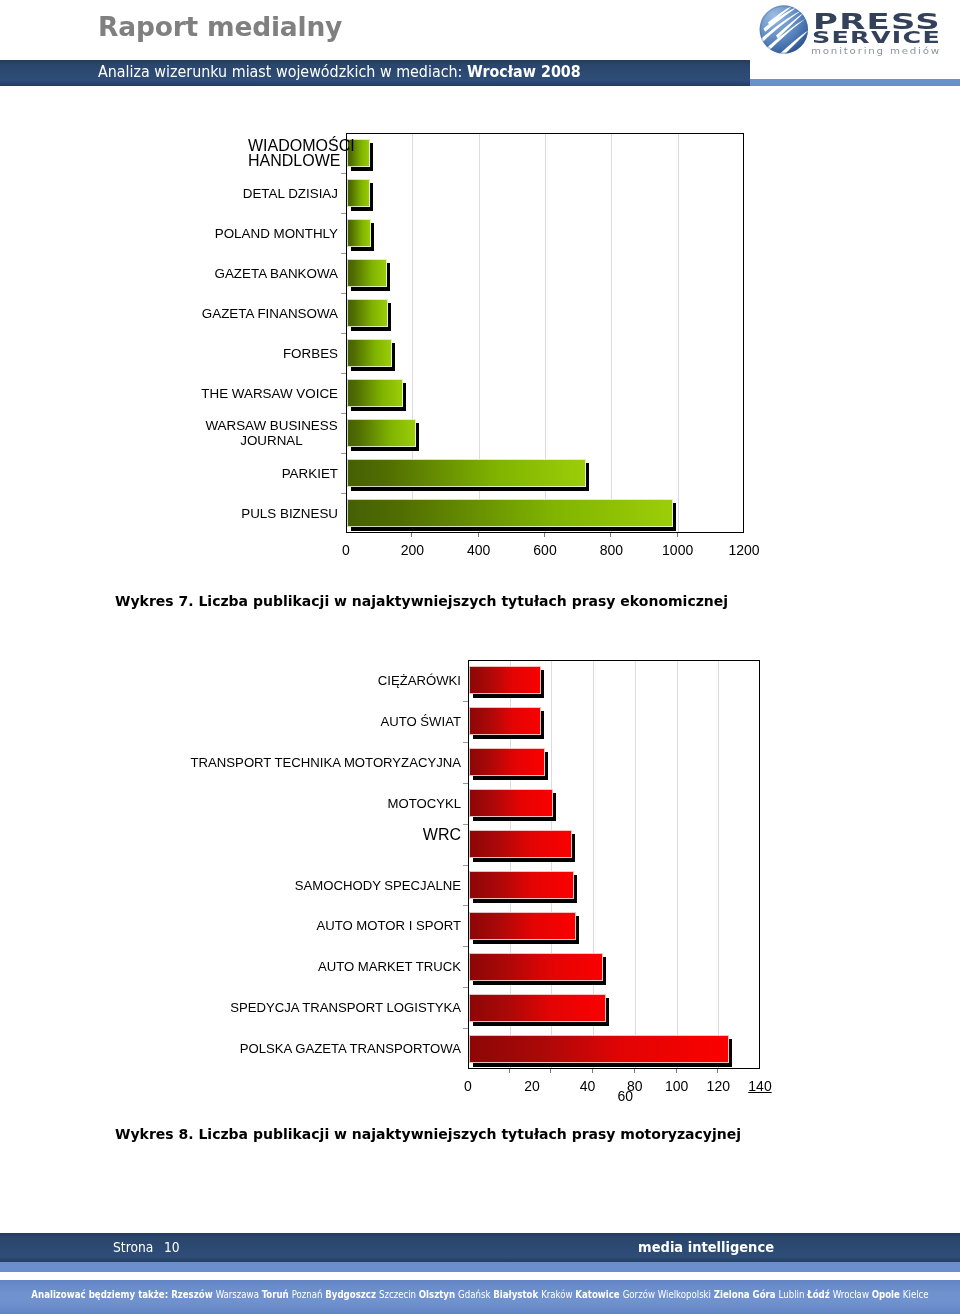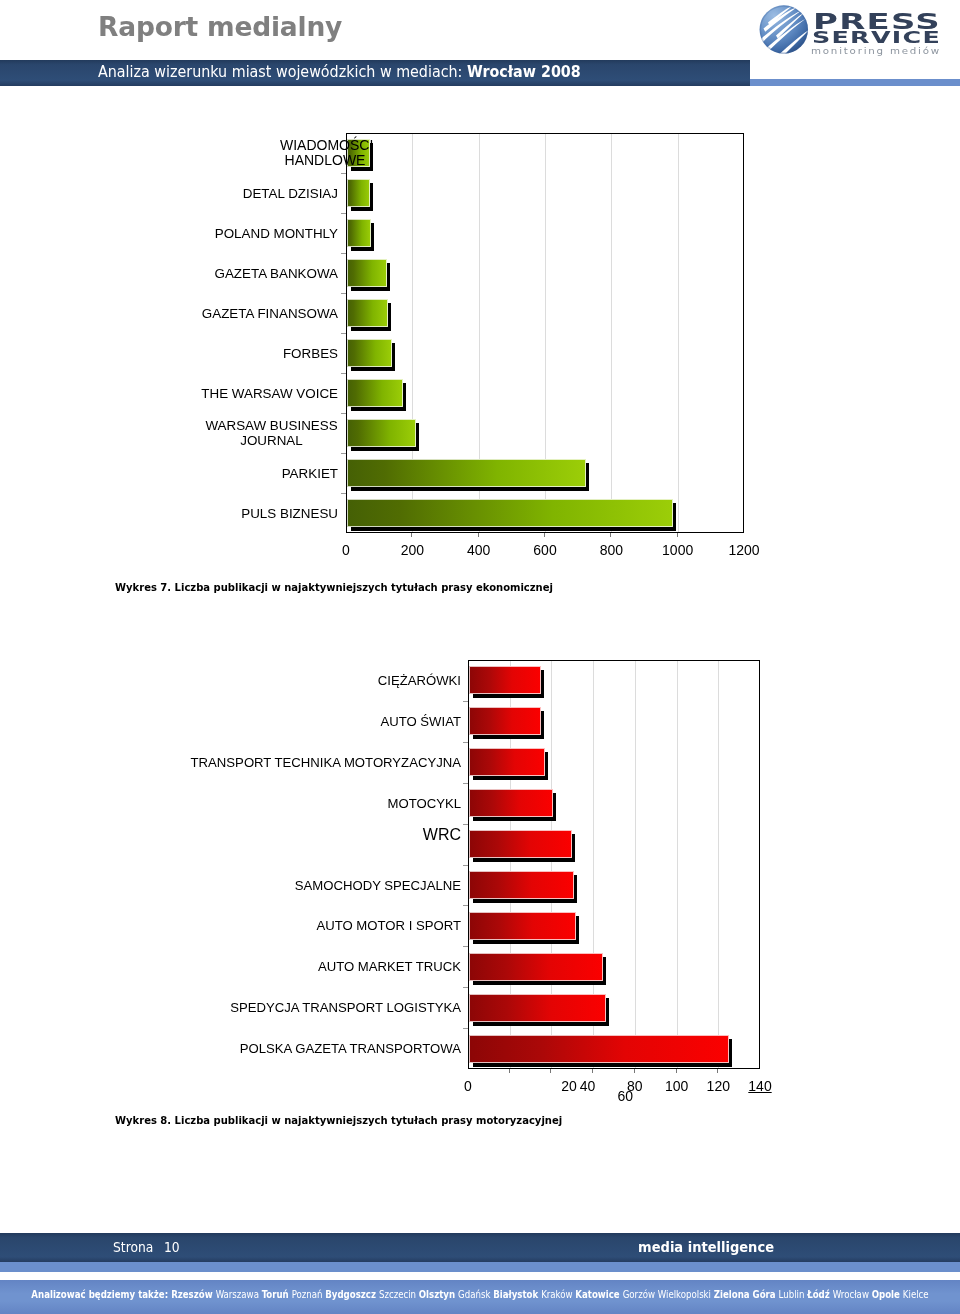--- a/index.html
+++ b/index.html
@@ -41,22 +41,22 @@
   .plot{position:absolute;box-sizing:border-box;border:1.4px solid #000;background:#fff;}
   .gridline{position:absolute;top:0;bottom:0;width:1px;background:#dcdcdc;}
   .tick{position:absolute;width:1px;background:#000;}
   .bar-shadow{position:absolute;background:#000;}
   .bar{position:absolute;}
   .xtick-label{
     position:absolute;text-align:center;
     font-family:"Liberation Sans",sans-serif;font-size:14px;color:#000;
   }
   .cap{
-    position:absolute;font-family:"DejaVu Sans",sans-serif;font-size:10px;
-    font-weight:bold;color:#000;white-space:nowrap;
+    position:absolute;font-family:"DejaVu Sans",sans-serif;font-size:14px;
+    font-weight:bold;color:#000;white-space:nowrap;margin-top:11px;
   }
 
   
   #footer-band{position:absolute;left:0;top:1233px;width:960px;height:29px;background:linear-gradient(to bottom,#223a5c 0%,#2a466c 16%,#2e4d77 82%,#243c60 100%);}
   #footer-strip{position:absolute;left:0;top:1262px;width:960px;height:10px;background:#6b8fcc;}
   #footer-cities{position:absolute;left:0;top:1280px;width:960px;height:34px;background:linear-gradient(to bottom,#6384c4 0%,#7093cf 40%,#7093cf 62%,#6384c4 100%);}
   #page-label{position:absolute;left:113px;top:1239px;font-family:"DejaVu Sans Condensed","DejaVu Sans",sans-serif;font-size:13.7px;color:#fff;}
   #page-number{position:absolute;left:164px;top:1239px;font-family:"DejaVu Sans Condensed","DejaVu Sans",sans-serif;font-size:13.7px;color:#fff;}
   #footer-tagline{position:absolute;right:110px;top:1239px;font-family:"DejaVu Sans Condensed","DejaVu Sans",sans-serif;font-weight:bold;font-size:14.5px;color:#fff;}
   #cities-line{position:absolute;left:480px;top:1288px;width:0;
@@ -122,21 +122,21 @@
   <div class="chart" id="chart-0">
       <div class="plot" style="left: 346px; top: 133px; width: 398px; height: 400px;">
         <div class="gridline" style="left: 65px;"></div>
         <div class="gridline" style="left: 132px;"></div>
         <div class="gridline" style="left: 198px;"></div>
         <div class="gridline" style="left: 264px;"></div>
         <div class="gridline" style="left: 331px;"></div>
       </div>
       <div class="bar-shadow" style="left: 351px; top: 143px; width: 22px; height: 28px;"></div>
       <div class="bar" title="WIADOMOŚCI HANDLOWE: 66" style="left: 347px; top: 139px; width: 23px; height: 28px; background: linear-gradient(to right, rgb(69, 96, 5) 0%, rgb(80, 108, 2) 16%, rgb(128, 180, 0) 63%, rgb(156, 206, 8) 100%); box-shadow: rgba(255, 255, 255, 0.75) 0px 0px 0px 1px inset;"></div>
-      <div class="cat-label wrap" style="left: 248px; width: 90px; top: 138px; font-size: 14px; margin-left: 32px;">WIADOMOŚCI HANDLOWE</div>
+      <div class="cat-label wrap" style="left: 248px; width: 90px; top: 138px; font-size: 16px;">WIADOMOŚCI HANDLOWE</div>
       <div class="tick" style="left: 341px; top: 173px; width: 5px; height: 1px; background: rgb(154, 154, 154);"></div>
       <div class="bar-shadow" style="left: 351px; top: 183px; width: 22px; height: 28px;"></div>
       <div class="bar" title="DETAL DZISIAJ: 67" style="left: 347px; top: 179px; width: 23px; height: 28px; background: linear-gradient(to right, rgb(69, 96, 5) 0%, rgb(80, 108, 2) 16%, rgb(128, 180, 0) 63%, rgb(156, 206, 8) 100%); box-shadow: rgba(255, 255, 255, 0.75) 0px 0px 0px 1px inset;"></div>
       <div class="cat-label" style="left: 198px; width: 140px; top: 185.5px; font-size: 13.4px;">DETAL DZISIAJ</div>
       <div class="tick" style="left: 341px; top: 213px; width: 5px; height: 1px; background: rgb(154, 154, 154);"></div>
       <div class="bar-shadow" style="left: 351px; top: 223px; width: 23px; height: 28px;"></div>
       <div class="bar" title="POLAND MONTHLY: 70" style="left: 347px; top: 219px; width: 24px; height: 28px; background: linear-gradient(to right, rgb(69, 96, 5) 0%, rgb(80, 108, 2) 16%, rgb(128, 180, 0) 63%, rgb(156, 206, 8) 100%); box-shadow: rgba(255, 255, 255, 0.75) 0px 0px 0px 1px inset;"></div>
       <div class="cat-label" style="left: 198px; width: 140px; top: 225.5px; font-size: 13.4px;">POLAND MONTHLY</div>
       <div class="tick" style="left: 341px; top: 253px; width: 5px; height: 1px; background: rgb(154, 154, 154);"></div>
       <div class="bar-shadow" style="left: 351px; top: 263px; width: 39px; height: 28px;"></div>
@@ -223,21 +223,21 @@
       <div class="cat-label" style="left: 185px; width: 276px; top: 959.3px; font-size: 13.15px;">AUTO MARKET TRUCK</div>
       <div class="tick" style="left: 463px; top: 987px; width: 5px; height: 1px; background: rgb(154, 154, 154);"></div>
       <div class="bar-shadow" style="left: 473px; top: 998px; width: 136px; height: 28px;"></div>
       <div class="bar" title="SPEDYCJA TRANSPORT LOGISTYKA: 65" style="left: 469px; top: 994px; width: 137px; height: 28px; background: linear-gradient(to right, rgb(140, 6, 6) 0%, rgb(171, 8, 8) 28%, rgb(227, 4, 4) 60%, rgb(251, 0, 0) 100%); box-shadow: rgba(255, 255, 255, 0.75) 0px 0px 0px 1px inset;"></div>
       <div class="cat-label" style="left: 185px; width: 276px; top: 1000.1px; font-size: 13.15px;">SPEDYCJA TRANSPORT LOGISTYKA</div>
       <div class="tick" style="left: 463px; top: 1028px; width: 5px; height: 1px; background: rgb(154, 154, 154);"></div>
       <div class="bar-shadow" style="left: 473px; top: 1039px; width: 259px; height: 28px;"></div>
       <div class="bar" title="POLSKA GAZETA TRANSPORTOWA: 124" style="left: 469px; top: 1035px; width: 260px; height: 28px; background: linear-gradient(to right, rgb(140, 6, 6) 0%, rgb(171, 8, 8) 28%, rgb(227, 4, 4) 60%, rgb(251, 0, 0) 100%); box-shadow: rgba(255, 255, 255, 0.75) 0px 0px 0px 1px inset;"></div>
       <div class="cat-label" style="left: 185px; width: 276px; top: 1041px; font-size: 13.15px;">POLSKA GAZETA TRANSPORTOWA</div>
       <div class="xtick-label" style="left: 428px; top: 1078px; width: 80px;">0</div>
-      <div class="xtick-label" style="left: 493px; top: 1078px; width: 80px; padding-left: 36px;">20</div>
+      <div class="xtick-label" style="left: 456px; top: 1078px; width: 80px; padding-left: 36px;">20</div>
       <div class="tick" style="left: 509px; top: 1069px; width: 1px; height: 4px; background: rgb(119, 119, 119);"></div>
       <div class="xtick-label" style="left: 511.429px; top: 1078px; width: 80px; margin-left: 36px;">40</div>
       <div class="tick" style="left: 550px; top: 1069px; width: 1px; height: 4px; background: rgb(119, 119, 119);"></div>
       <div class="xtick-label" style="left: 553.143px; top: 1088px; width: 80px; text-align: right;">60</div>
       <div class="tick" style="left: 592px; top: 1069px; width: 1px; height: 4px; background: rgb(119, 119, 119);"></div>
       <div class="xtick-label" style="left: 594.857px; top: 1078px; width: 80px;">80</div>
       <div class="tick" style="left: 634px; top: 1069px; width: 1px; height: 4px; background: rgb(119, 119, 119);"></div>
       <div class="xtick-label" style="left: 636.571px; top: 1078px; width: 80px;">100</div>
       <div class="tick" style="left: 676px; top: 1069px; width: 1px; height: 4px; background: rgb(119, 119, 119);"></div>
       <div class="xtick-label" style="left: 678.286px; top: 1078px; width: 80px;">120</div>

